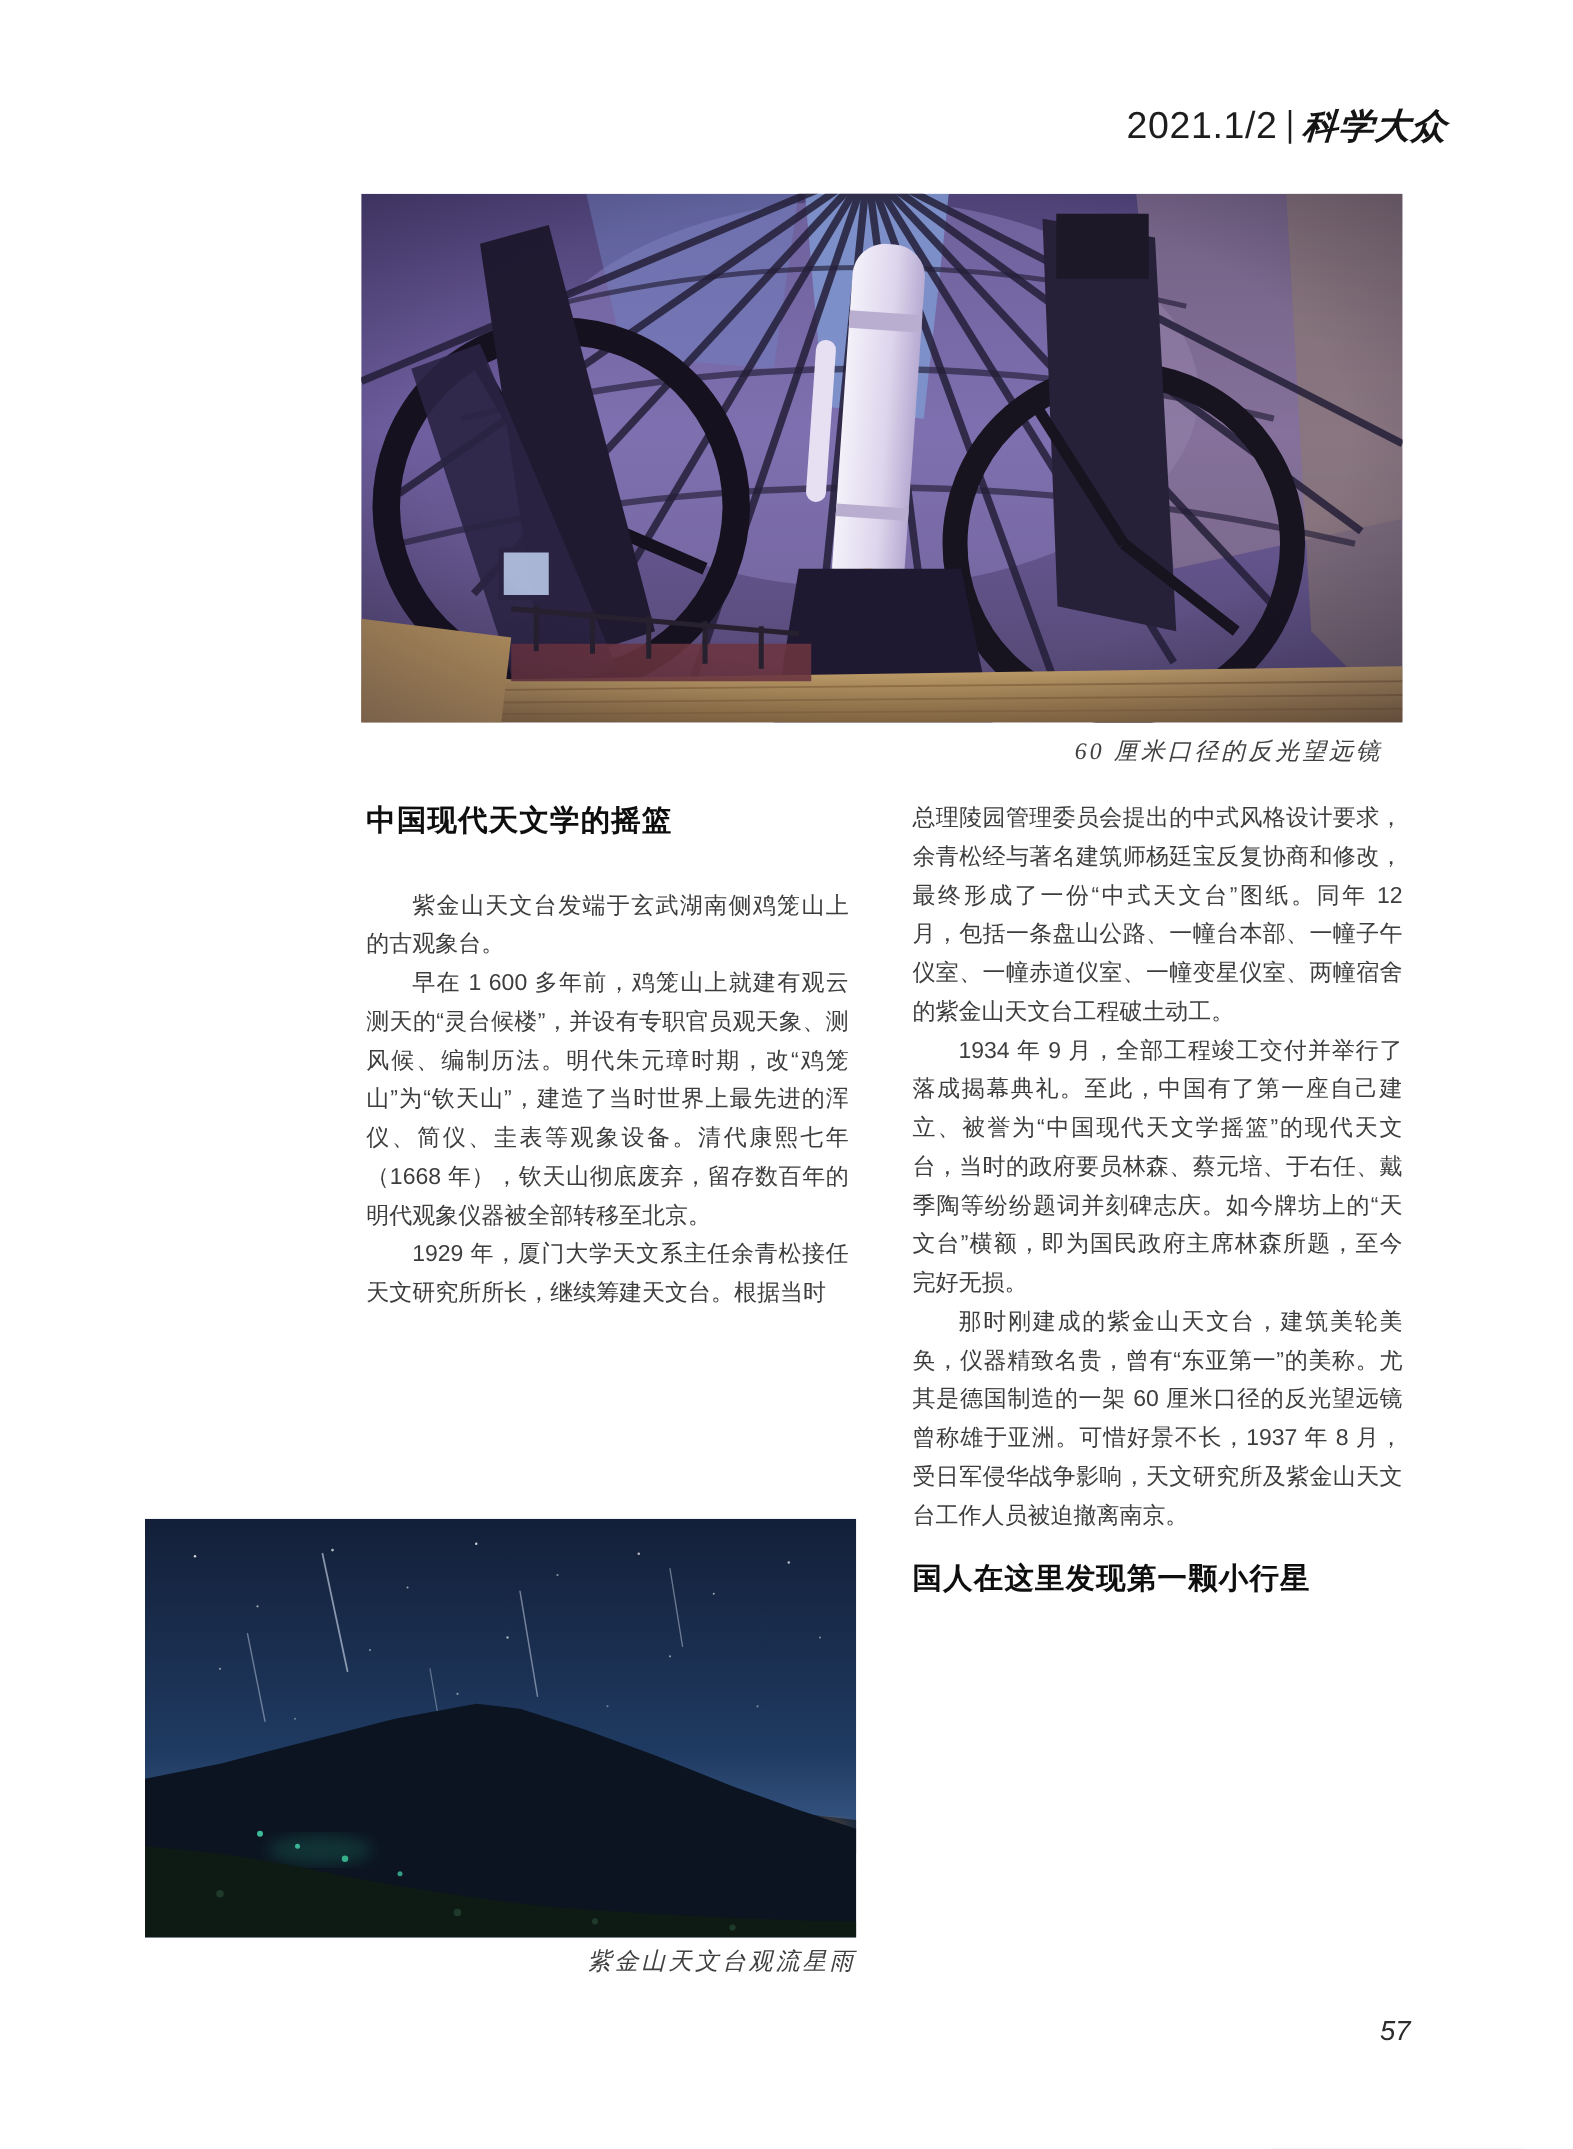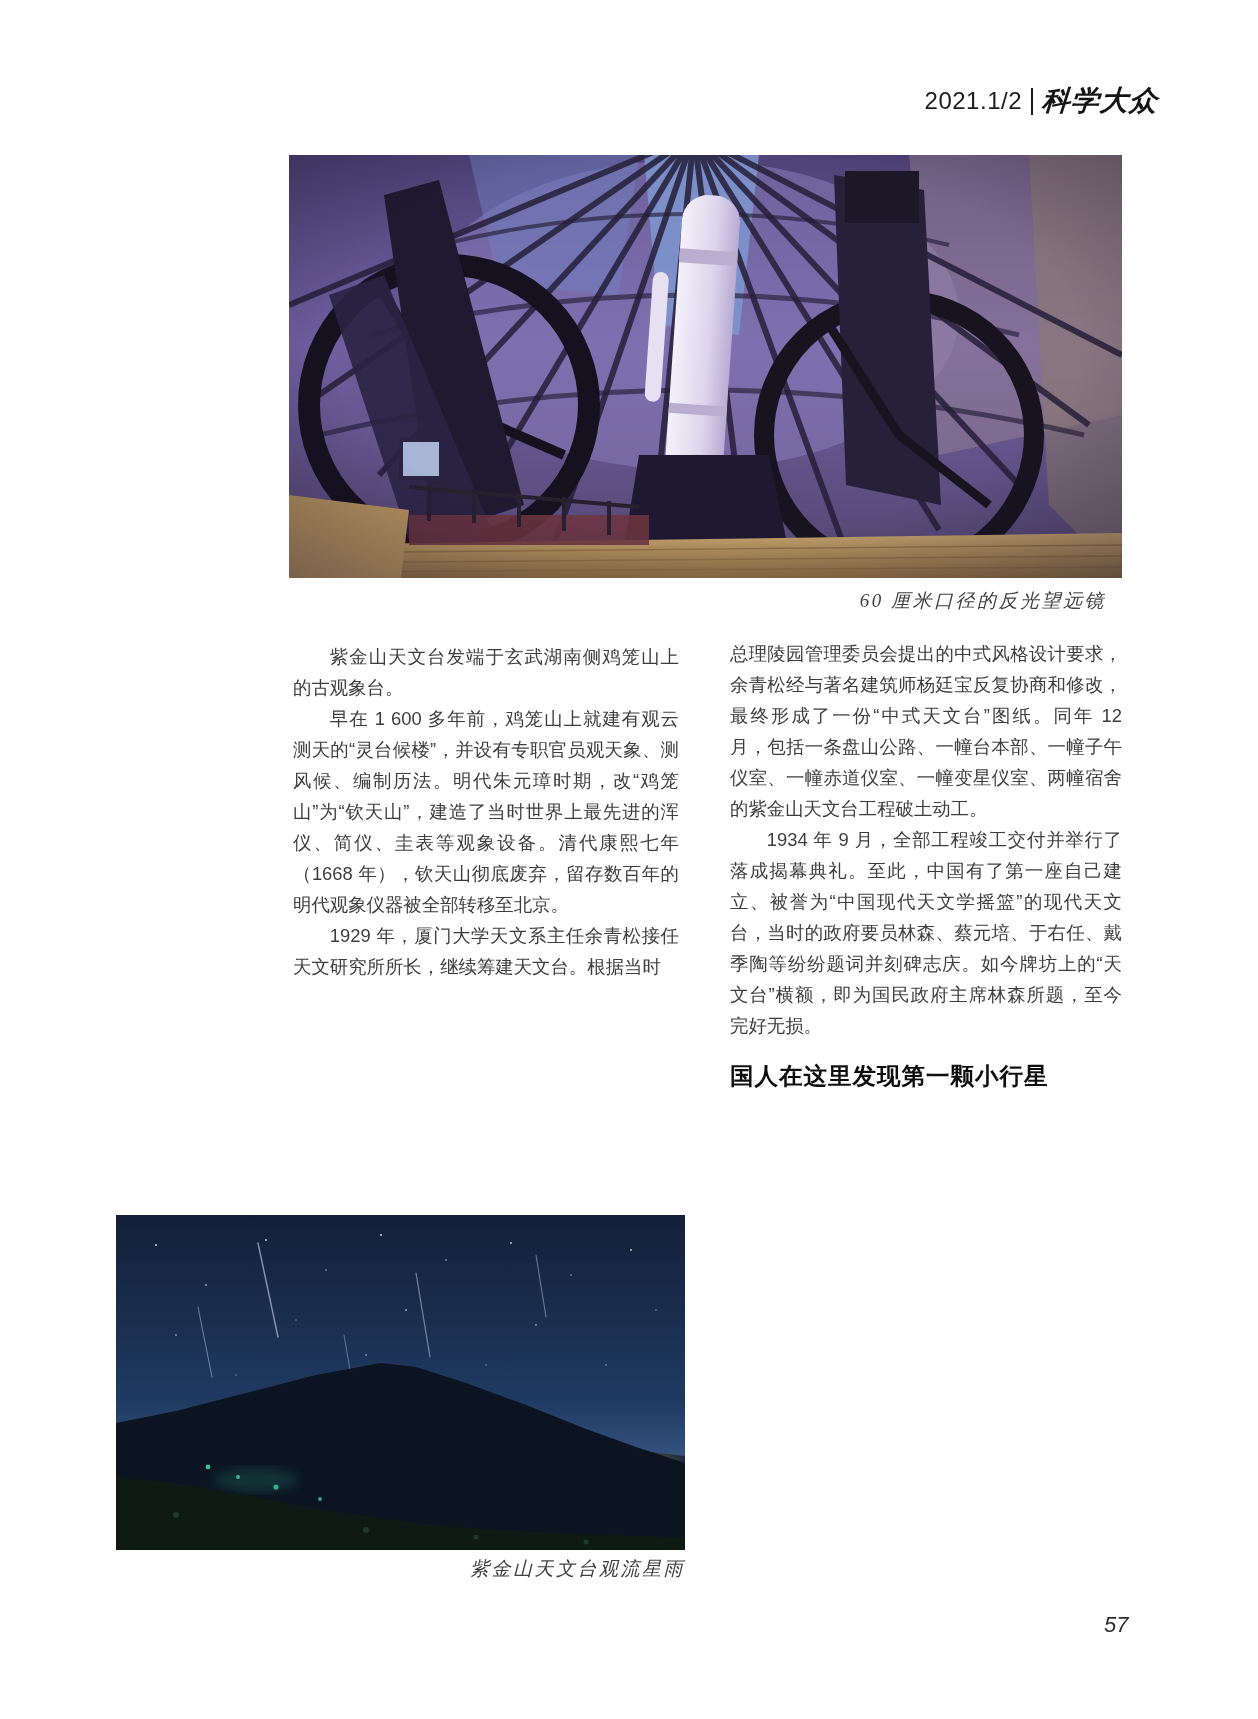--- a/index.html
+++ b/index.html
@@ -3,21 +3,21 @@
 <meta charset="utf-8">
 <style>
   html,body{margin:0;padding:0;background:#e9e9e9;}
   .page{
     position:relative;width:1258px;height:1719px;background:#ffffff;
     margin:0 auto;overflow:hidden;
     font-family:"Liberation Sans","DejaVu Sans",sans-serif;
   }
   
   .header{position:absolute;top:82px;right:100px;display:flex;align-items:center;gap:9px;}
-  .header .issue{font-size:24px;color:#1d1d1d;letter-spacing:.5px;}
+  .header .issue{font-size:30px;color:#1d1d1d;letter-spacing:.5px;}
   .header .divider{width:2px;height:27px;background:#1d1d1d;}
   .header .logo{
     font-family:"Liberation Serif","DejaVu Serif",serif;
     font-size:28px;font-weight:bold;font-style:italic;color:#141414;
     letter-spacing:1px;transform:skewX(-4deg);
   }
   
   .photo-top{position:absolute;left:289px;top:155px;width:833px;height:423px;}
   .photo-bottom{position:absolute;left:116px;top:1215px;width:569px;height:335px;}
   .photo-top svg,.photo-bottom svg{display:block;}
@@ -147,28 +147,30 @@
           <line x1="320" y1="346" x2="320" y2="380"></line>
           <line x1="120" y1="332" x2="350" y2="352"></line>
         </g>
       </g>
       <rect x="0" y="0" width="833" height="423" fill="url(#gVig)"></rect>
     </svg>
   </div>
   <div class="caption caption-top">60 厘米口径的反光望远镜</div>
 
   <div class="col col-left">
+    <h2 class="section-heading">中国现代天文学的摇篮</h2>
     <p>紫金山天文台发端于玄武湖南侧鸡笼山上的古观象台。</p>
     <p>早在 1 600 多年前，鸡笼山上就建有观云测天的“灵台候楼”，并设有专职官员观天象、测风候、编制历法。明代朱元璋时期，改“鸡笼山”为“钦天山”，建造了当时世界上最先进的浑仪、简仪、圭表等观象设备。清代康熙七年（1668 年），钦天山彻底废弃，留存数百年的明代观象仪器被全部转移至北京。</p>
     <p>1929 年，厦门大学天文系主任余青松接任天文研究所所长，继续筹建天文台。根据当时</p>
   </div>
 
   <div class="col col-right">
     <p class="cont">总理陵园管理委员会提出的中式风格设计要求，余青松经与著名建筑师杨廷宝反复协商和修改，最终形成了一份“中式天文台”图纸。同年 12 月，包括一条盘山公路、一幢台本部、一幢子午仪室、一幢赤道仪室、一幢变星仪室、两幢宿舍的紫金山天文台工程破土动工。</p>
     <p>1934 年 9 月，全部工程竣工交付并举行了落成揭幕典礼。至此，中国有了第一座自己建立、被誉为“中国现代天文学摇篮”的现代天文台，当时的政府要员林森、蔡元培、于右任、戴季陶等纷纷题词并刻碑志庆。如今牌坊上的“天文台”横额，即为国民政府主席林森所题，至今完好无损。</p>
+    <p>那时刚建成的紫金山天文台，建筑美轮美奂，仪器精致名贵，曾有“东亚第一”的美称。尤其是德国制造的一架 60 厘米口径的反光望远镜曾称雄于亚洲。可惜好景不长，1937 年 8 月，受日军侵华战争影响，天文研究所及紫金山天文台工作人员被迫撤离南京。</p>
     <h2 class="section-heading second">国人在这里发现第一颗小行星</h2>
   </div>
 
   <div class="photo-bottom">
     <svg width="569" height="335" viewBox="0 0 569 335">
       <defs>
         <linearGradient id="gSky" x1="0" y1="0" x2="0" y2="1">
           <stop offset="0" stop-color="#131f38"></stop>
           <stop offset="0.55" stop-color="#1f3a61"></stop>
           <stop offset="0.72" stop-color="#33527e"></stop>

